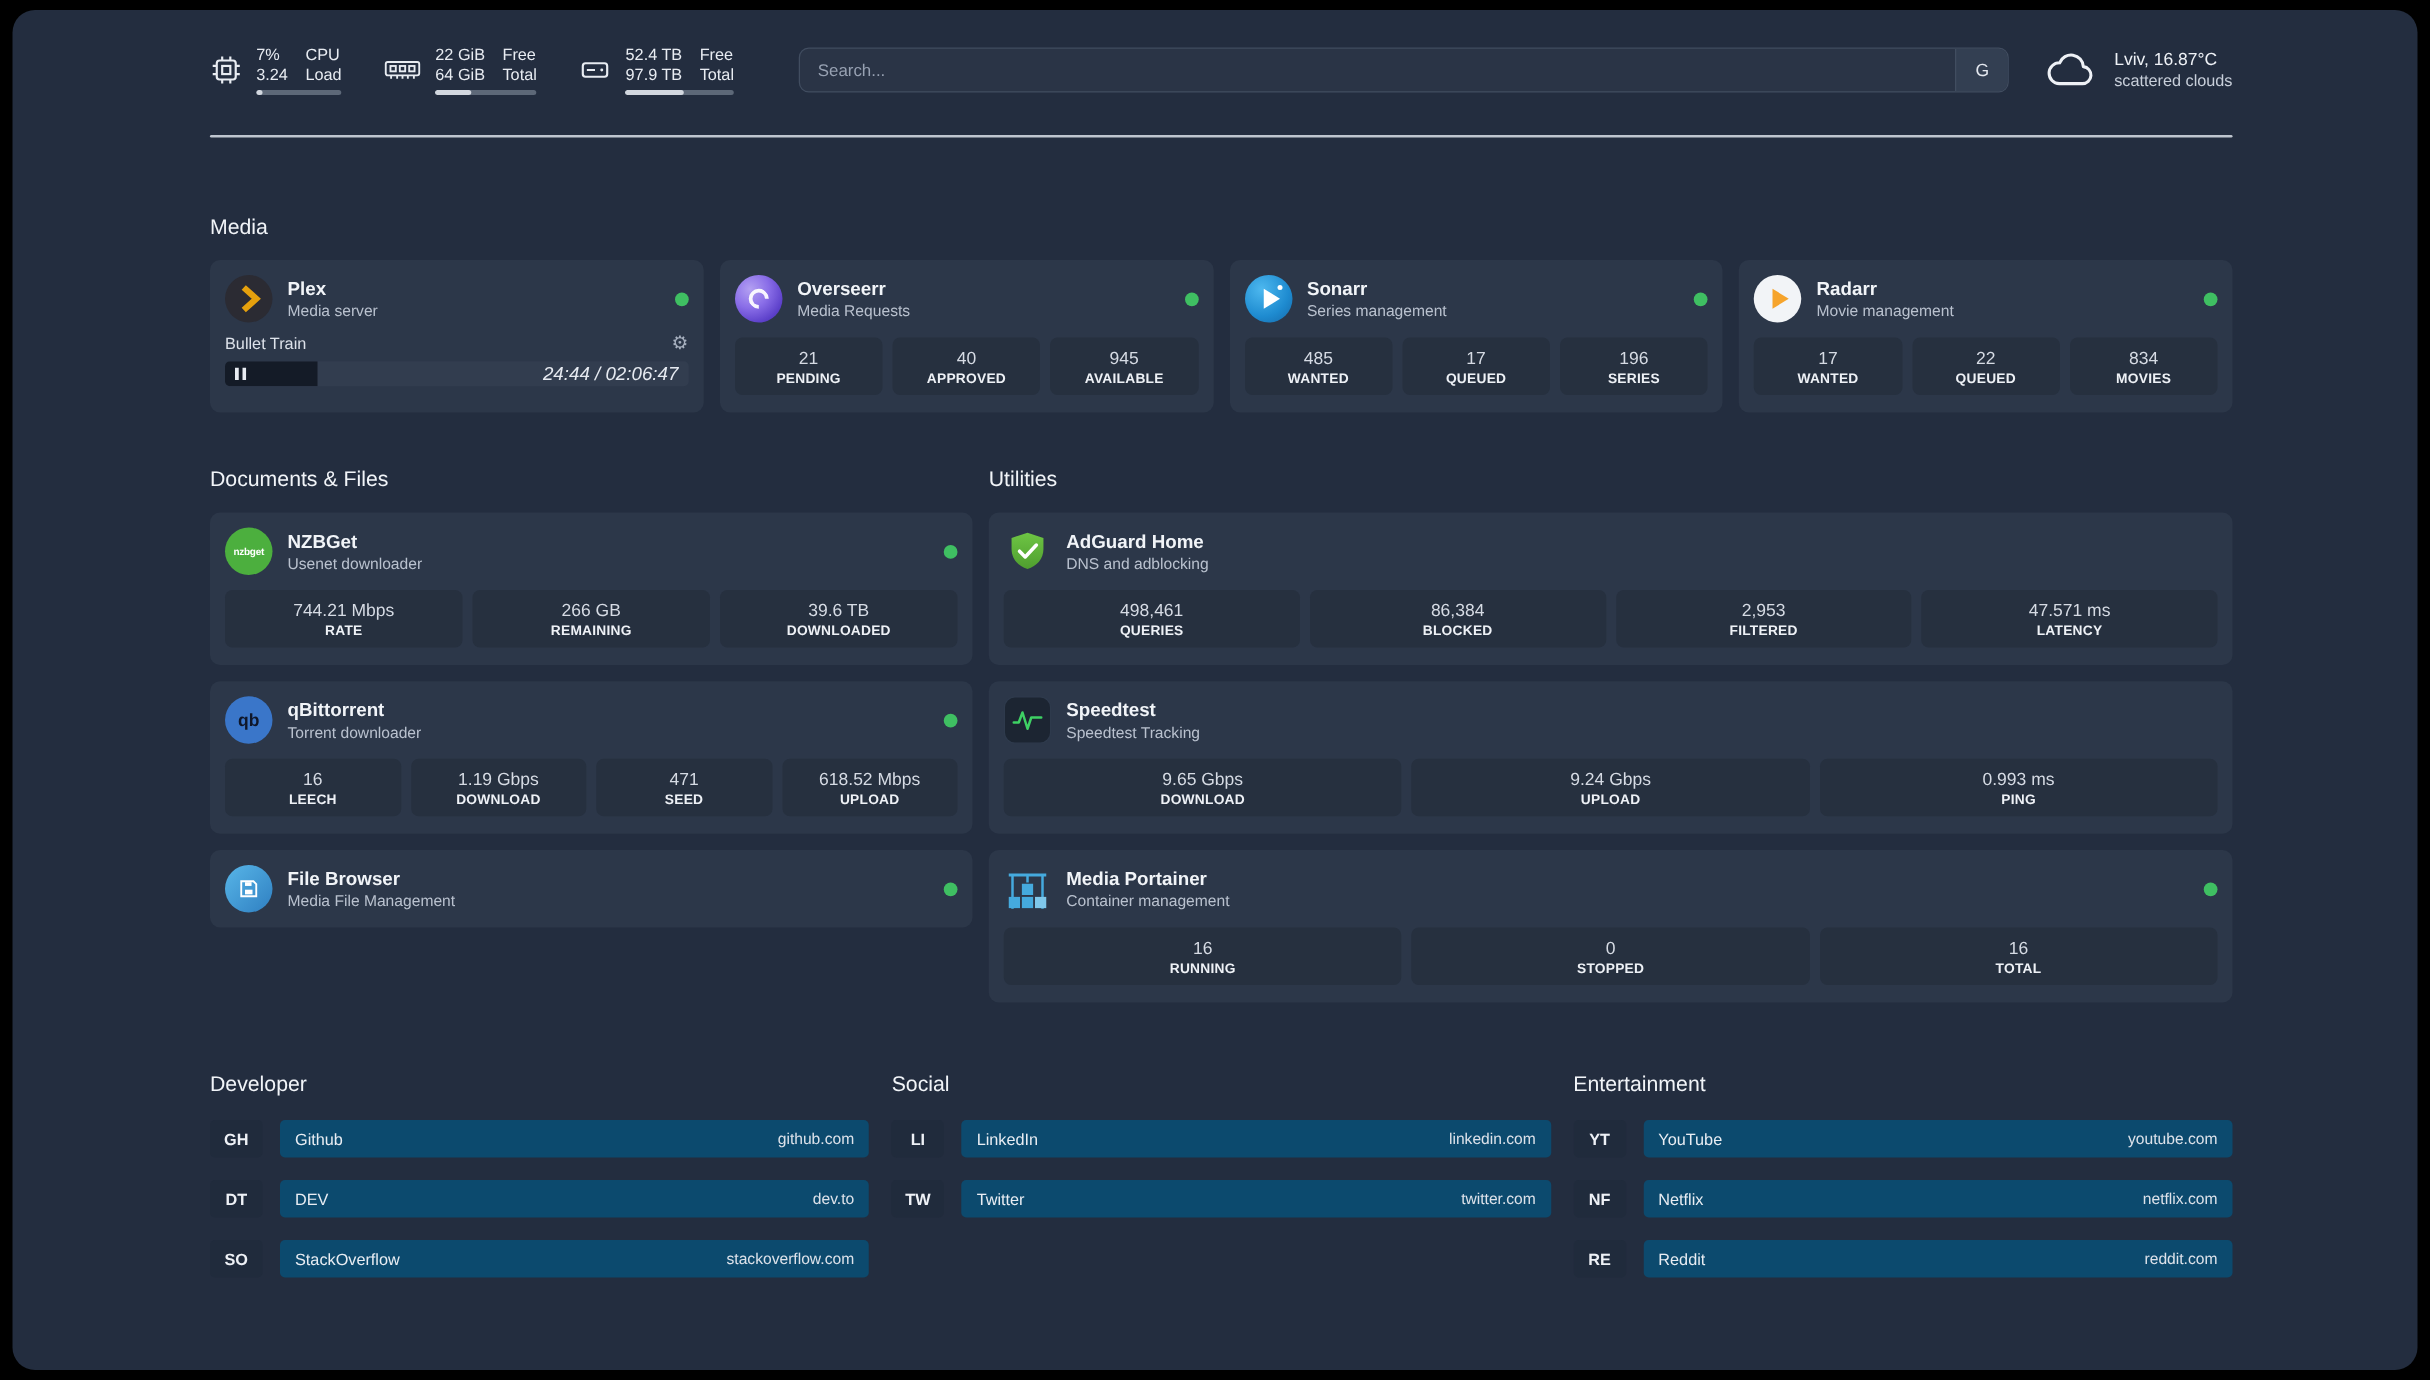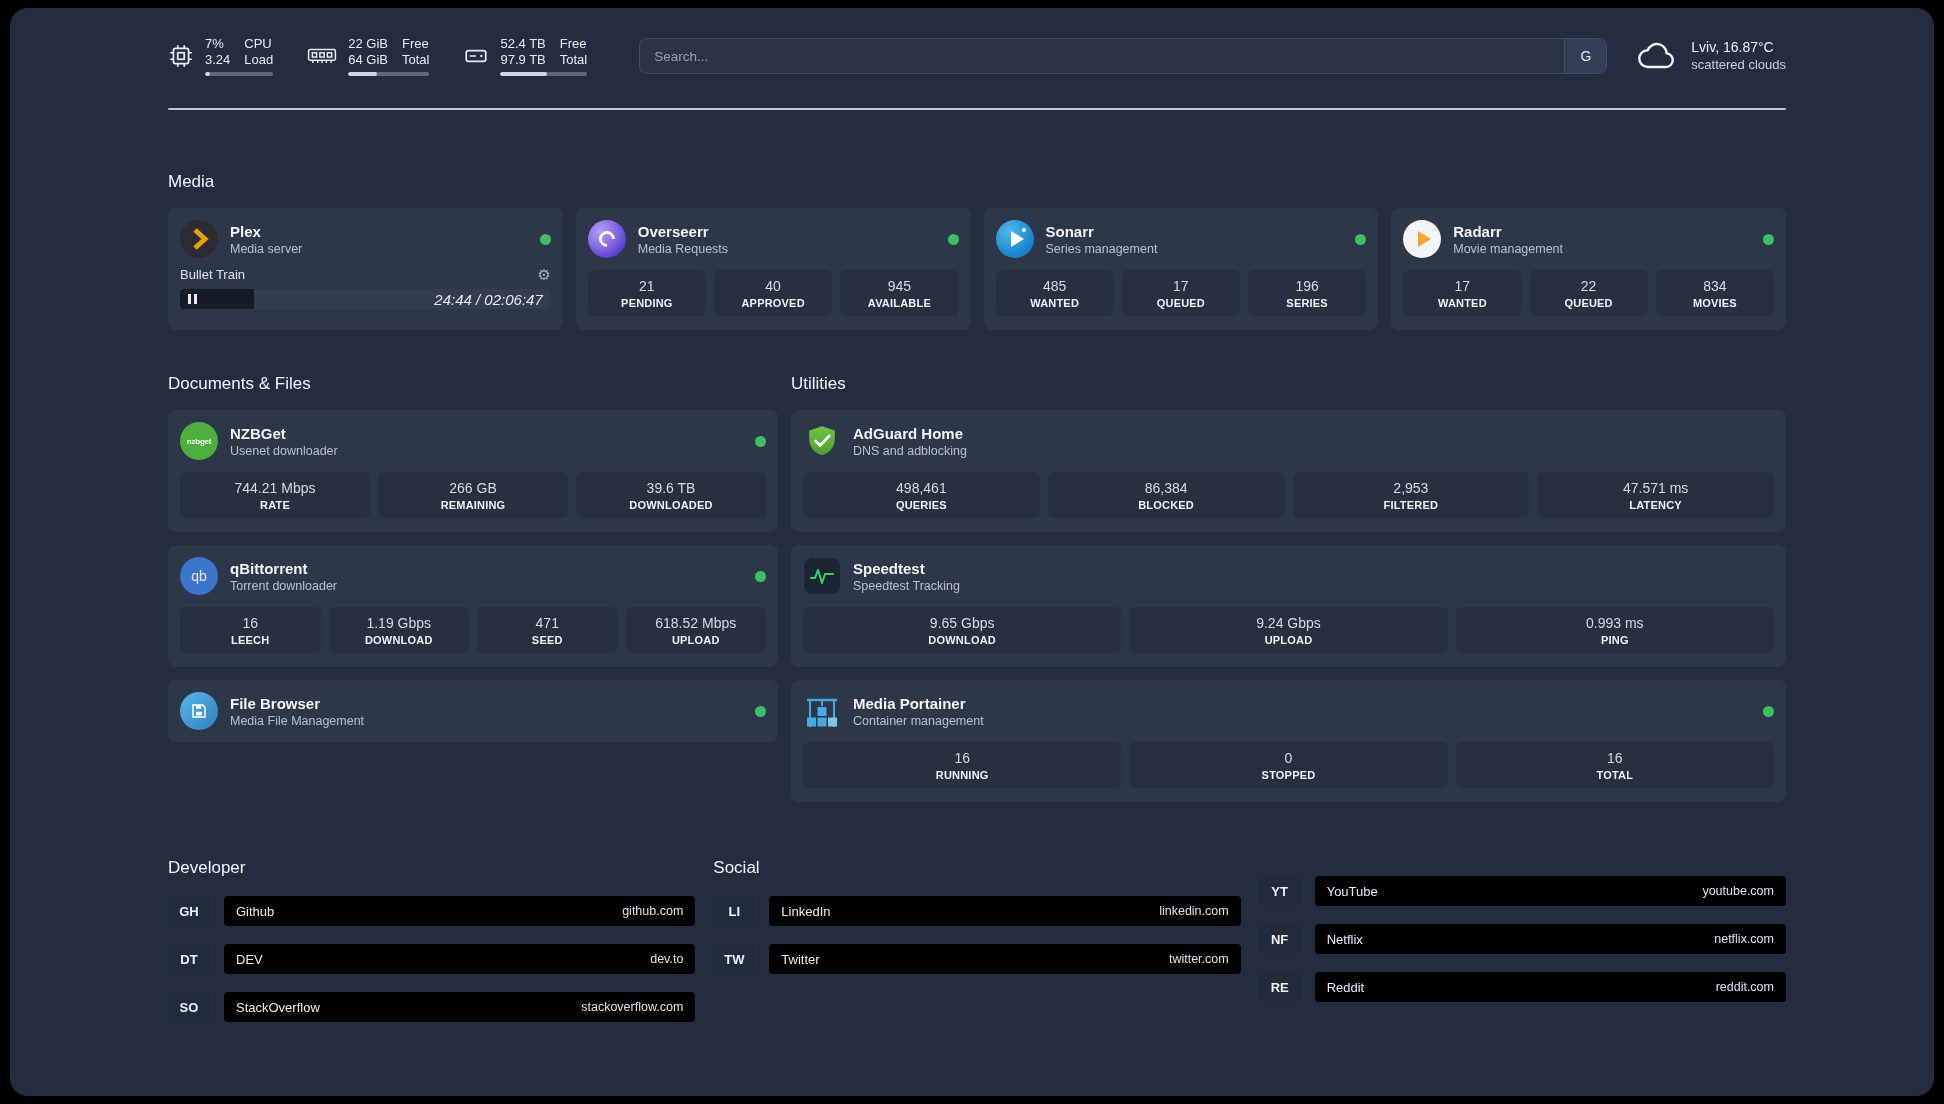--- a/index.html
+++ b/index.html
@@ -57,37 +57,37 @@
   .player-time { position:absolute; right:8px; top:0; bottom:0; display:flex; align-items:center; font-size:15px; color:#e6eaf1;font-style:italic; }
 
   
   .two-col { display:grid; grid-template-columns:610px 995px; gap:13px; margin-top:44px; }
   .col-stack { display:flex; flex-direction:column; gap:13px; }
 
   
   .bookmarks { display:grid; grid-template-columns:repeat(3,1fr); gap:18px; margin-top:56px; padding-bottom:30px; }
   .bm-row { display:flex; align-items:stretch; gap:14px; height:30px; margin-top:18px; }
   .bm-abbr { width:42px; flex-shrink:0; background:#202b3c; border-radius:4px; display:flex; align-items:center; justify-content:center; font-size:13px; font-weight:700; color:#eef1f6;text-align:right; }
-  .bm-bar { flex:1; background:#000000; border-radius:4px; display:flex; align-items:center; justify-content:space-between; padding:0 12px; cursor:pointer; min-width:0; }
+  .bm-bar { flex:1; background:#0c4a6e; border-radius:4px; display:flex; align-items:center; justify-content:space-between; padding:0 12px; cursor:pointer; min-width:0; }
   .bm-name { font-size:13px; color:#e9edf3; }
   .bm-url { font-size:12.5px; color:#dde2ea; }
 
   
   .icon-plex { background:#2b2b33; }
   .icon-overseerr { background:radial-gradient(circle at 32% 30%, #b3a0f2 0%, #8a6ee8 40%, #5b3fc9 75%, #47309f 100%); }
   .swirl { width:16px; height:16px; border:3.5px solid rgba(255,255,255,.92); border-bottom-color:transparent; border-radius:50%; transform:rotate(-45deg); }
   .icon-sonarr { background:radial-gradient(circle at 35% 30%, #4db8ef, #1e8bd0 60%, #1668a8); }
   .icon-sonarr::after { content:""; position:absolute; width:4px; height:4px; background:#fff; border-radius:50%; top:8px; right:8px; }
   .icon-radarr { background:#f2f4f7; }
   .play-tri { width:0; height:0; border-top:8px solid transparent; border-bottom:8px solid transparent; border-left:13px solid #fff; margin-left:5px; }
   .icon-radarr .play-tri { border-left-color:#f6a42c; }
   .icon-nzbget { background:#4caf3e; }
   .nzb-text { font-size:8px; font-weight:700; color:#fff; letter-spacing:-.2px; }
   .icon-qbit { background:#3a76c9; }
-  .qb-text { font-size:14px; font-weight:400; color:#e5e5e5; }
+  .qb-text { font-size:14px; font-weight:700; color:#0f172a; }
   .icon-filebrowser { background:linear-gradient(135deg,#58b6e8,#2f7fc1); }
   .icon-speedtest { background:#1c2532; border:1px solid #2e3a4c; border-radius:9px; }
   .icon-plain { background:transparent; overflow:visible; }
 </style>
 </head>
 <body>
 
 <div class="app">
 <div class="content">
 
@@ -528,20 +528,21 @@
       <div class="bm-row">
         <div class="bm-abbr">TW</div>
         <div class="bm-bar">
           <span class="bm-name">Twitter</span>
           <span class="bm-url">twitter.com</span>
         </div>
       </div>
     </div>
 
     <div>
+      <div class="section-title" style="margin-bottom:0;">Entertainment</div>
       <div class="bm-row">
         <div class="bm-abbr">YT</div>
         <div class="bm-bar">
           <span class="bm-name">YouTube</span>
           <span class="bm-url">youtube.com</span>
         </div>
       </div>
       <div class="bm-row">
         <div class="bm-abbr">NF</div>
         <div class="bm-bar">

